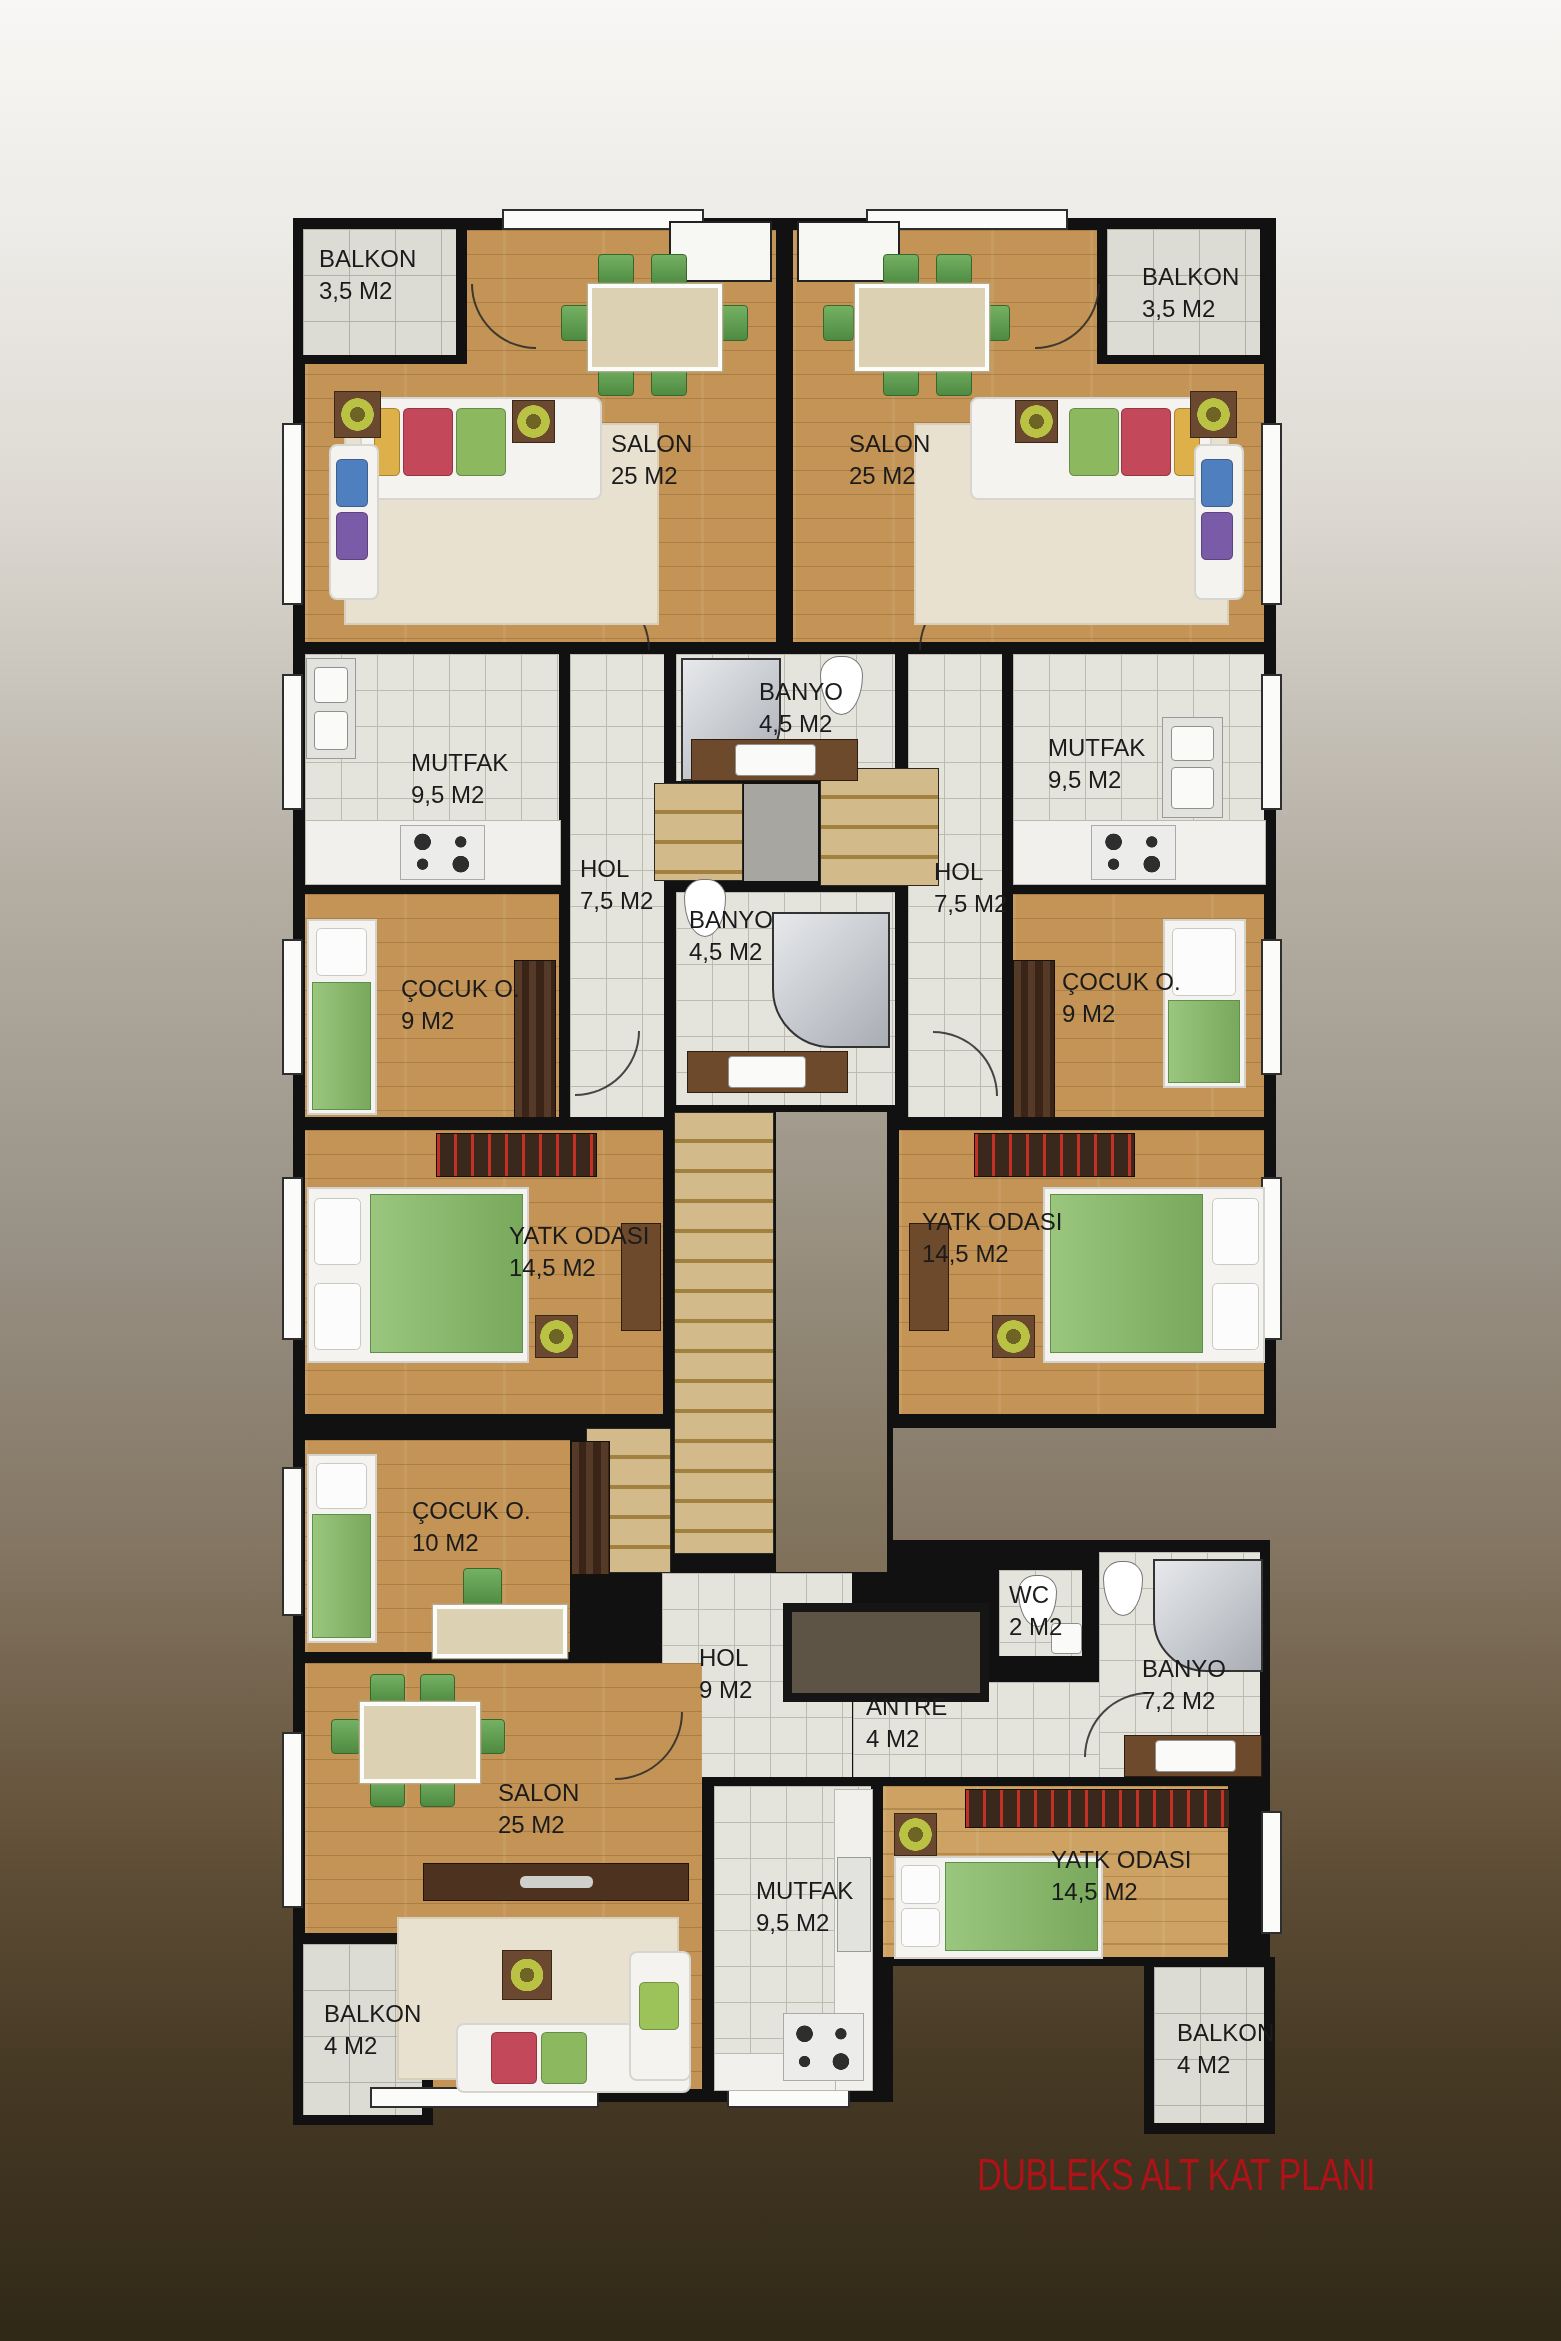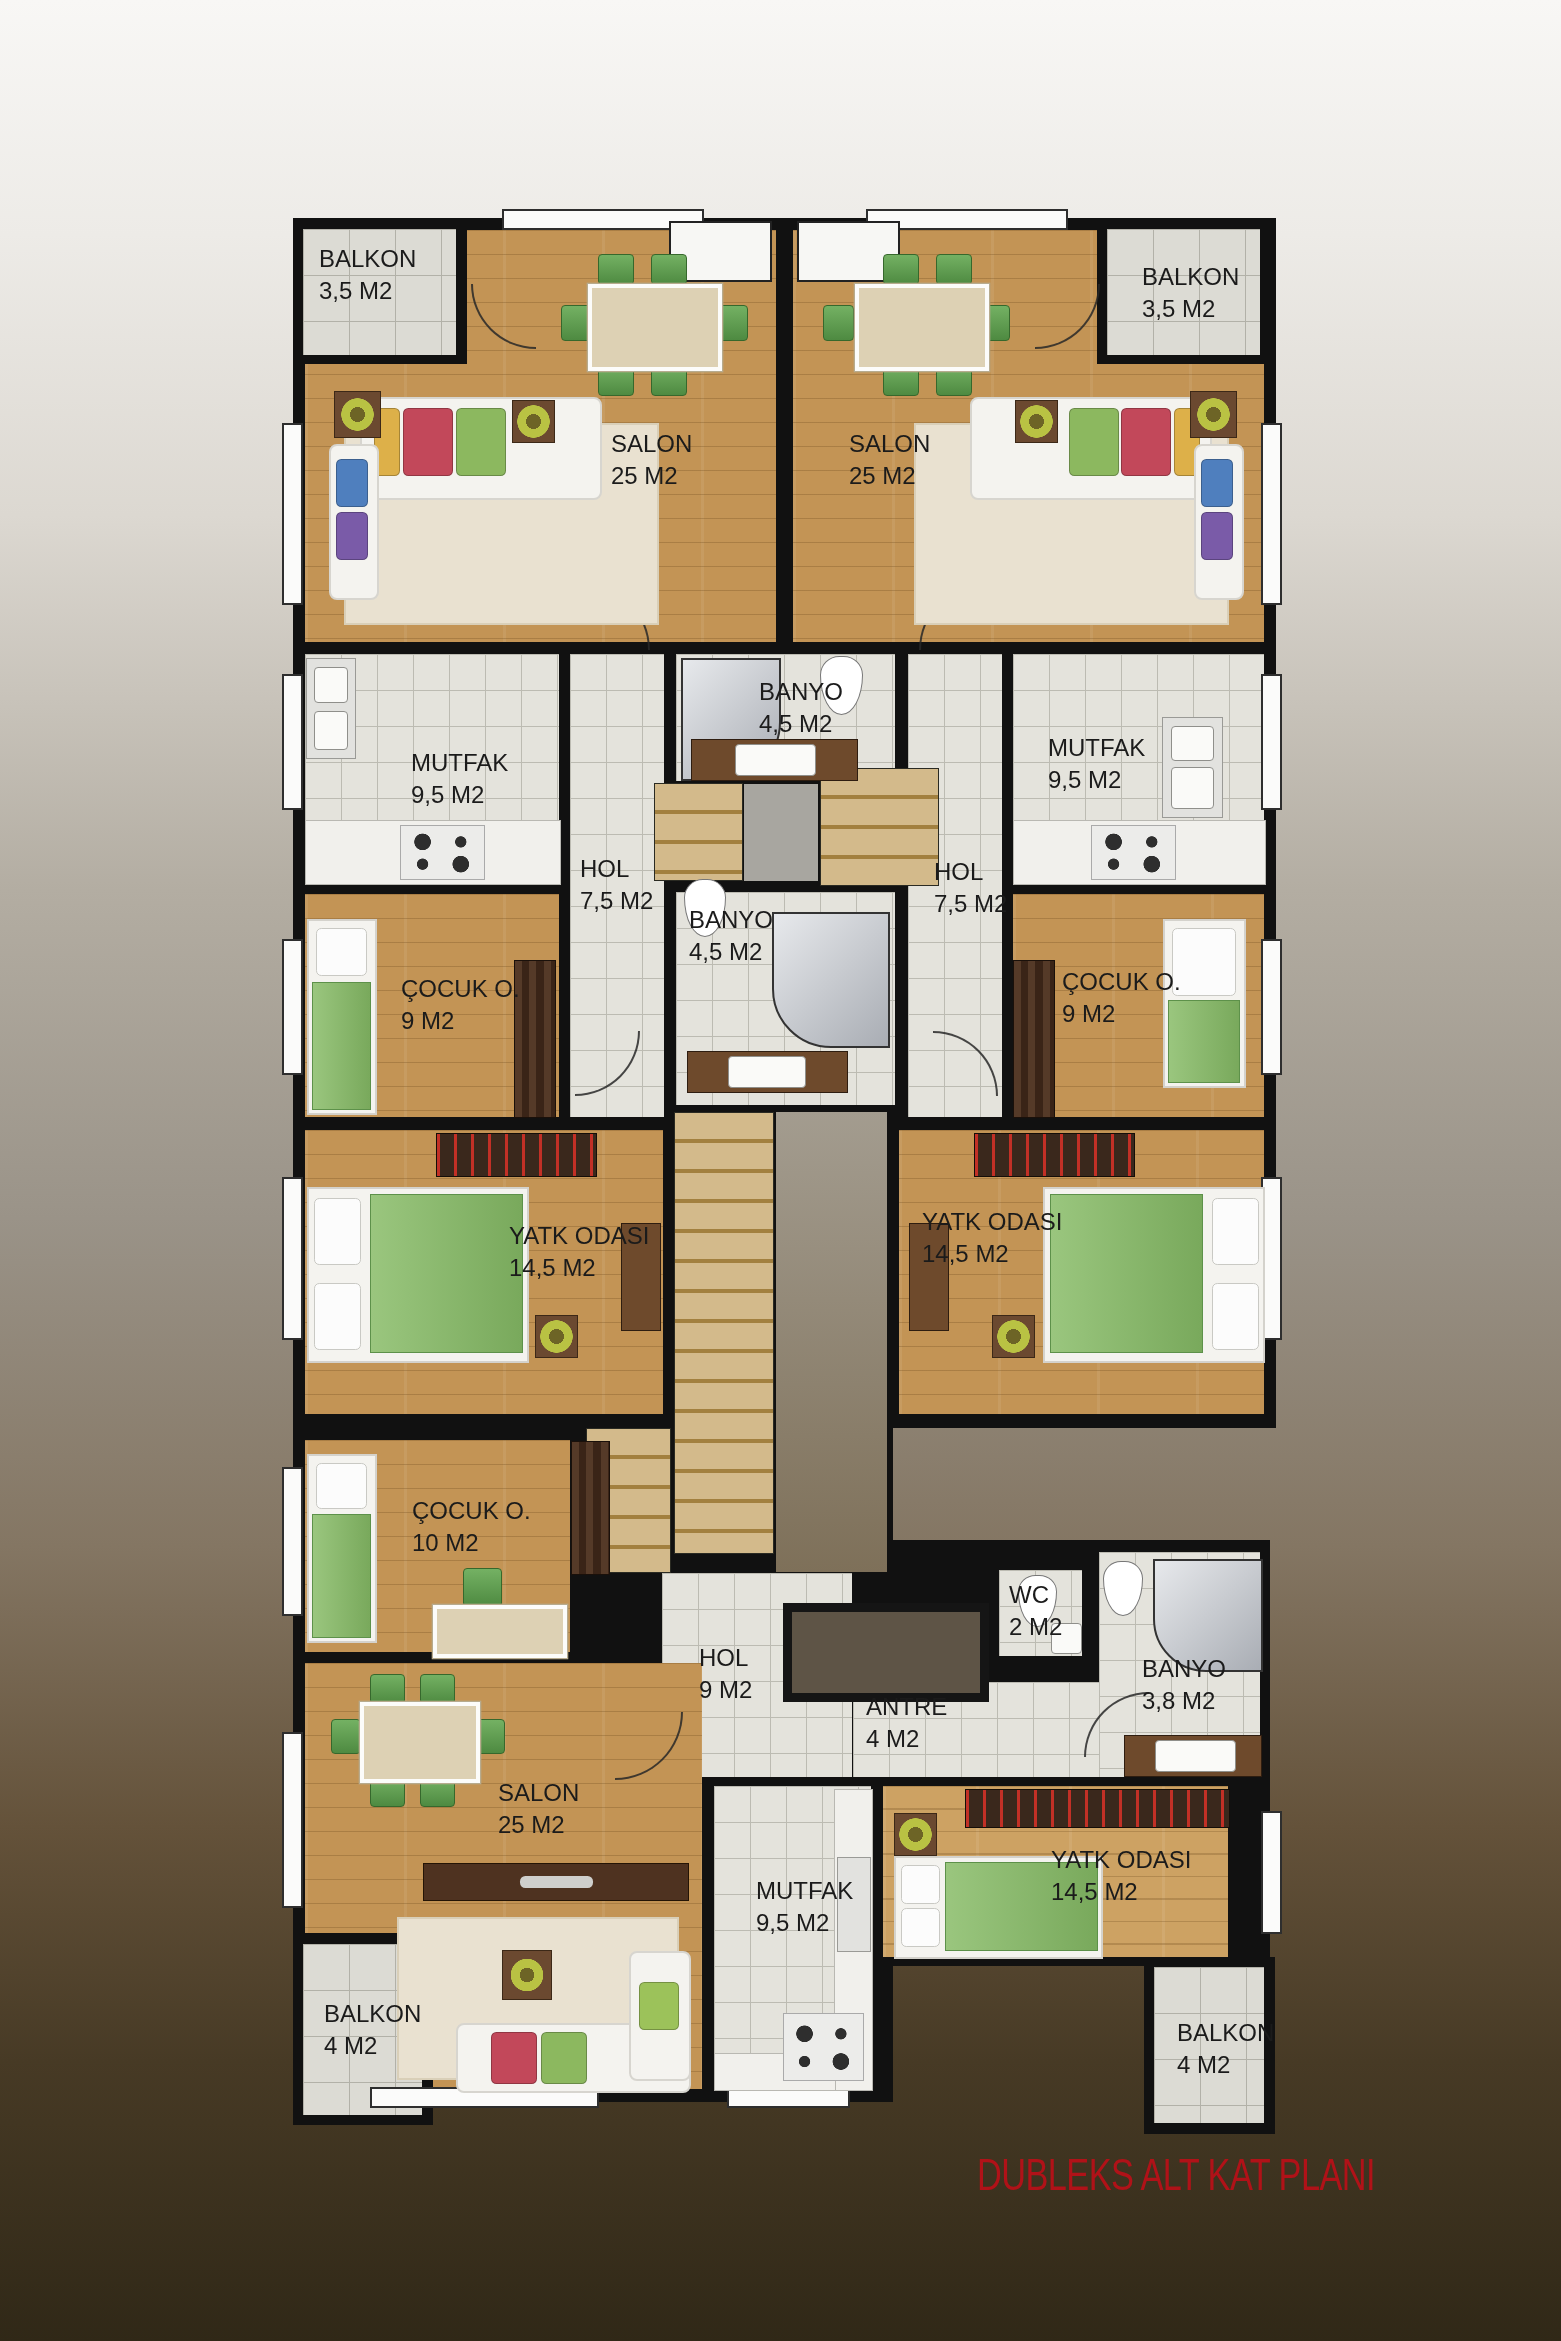--- a/index.html
+++ b/index.html
@@ -350,21 +350,21 @@
 <div class="lbl" style="left:866px;top:1691px">
   <div>ANTRE</div>
   <div>4 M2</div>
 </div>
 <div class="lbl" style="left:1009px;top:1579px">
   <div>WC</div>
   <div>2 M2</div>
 </div>
 <div class="lbl" style="left:1142px;top:1653px">
   <div>BANYO</div>
-  <div>3,8 M2</div>
+  <div>7,2 M2</div>
 </div>
 <div class="lbl" style="left:498px;top:1777px">
   <div>SALON</div>
   <div>25 M2</div>
 </div>
 <div class="lbl" style="left:756px;top:1875px">
   <div>MUTFAK</div>
   <div>9,5 M2</div>
 </div>
 <div class="lbl" style="left:1051px;top:1844px">

